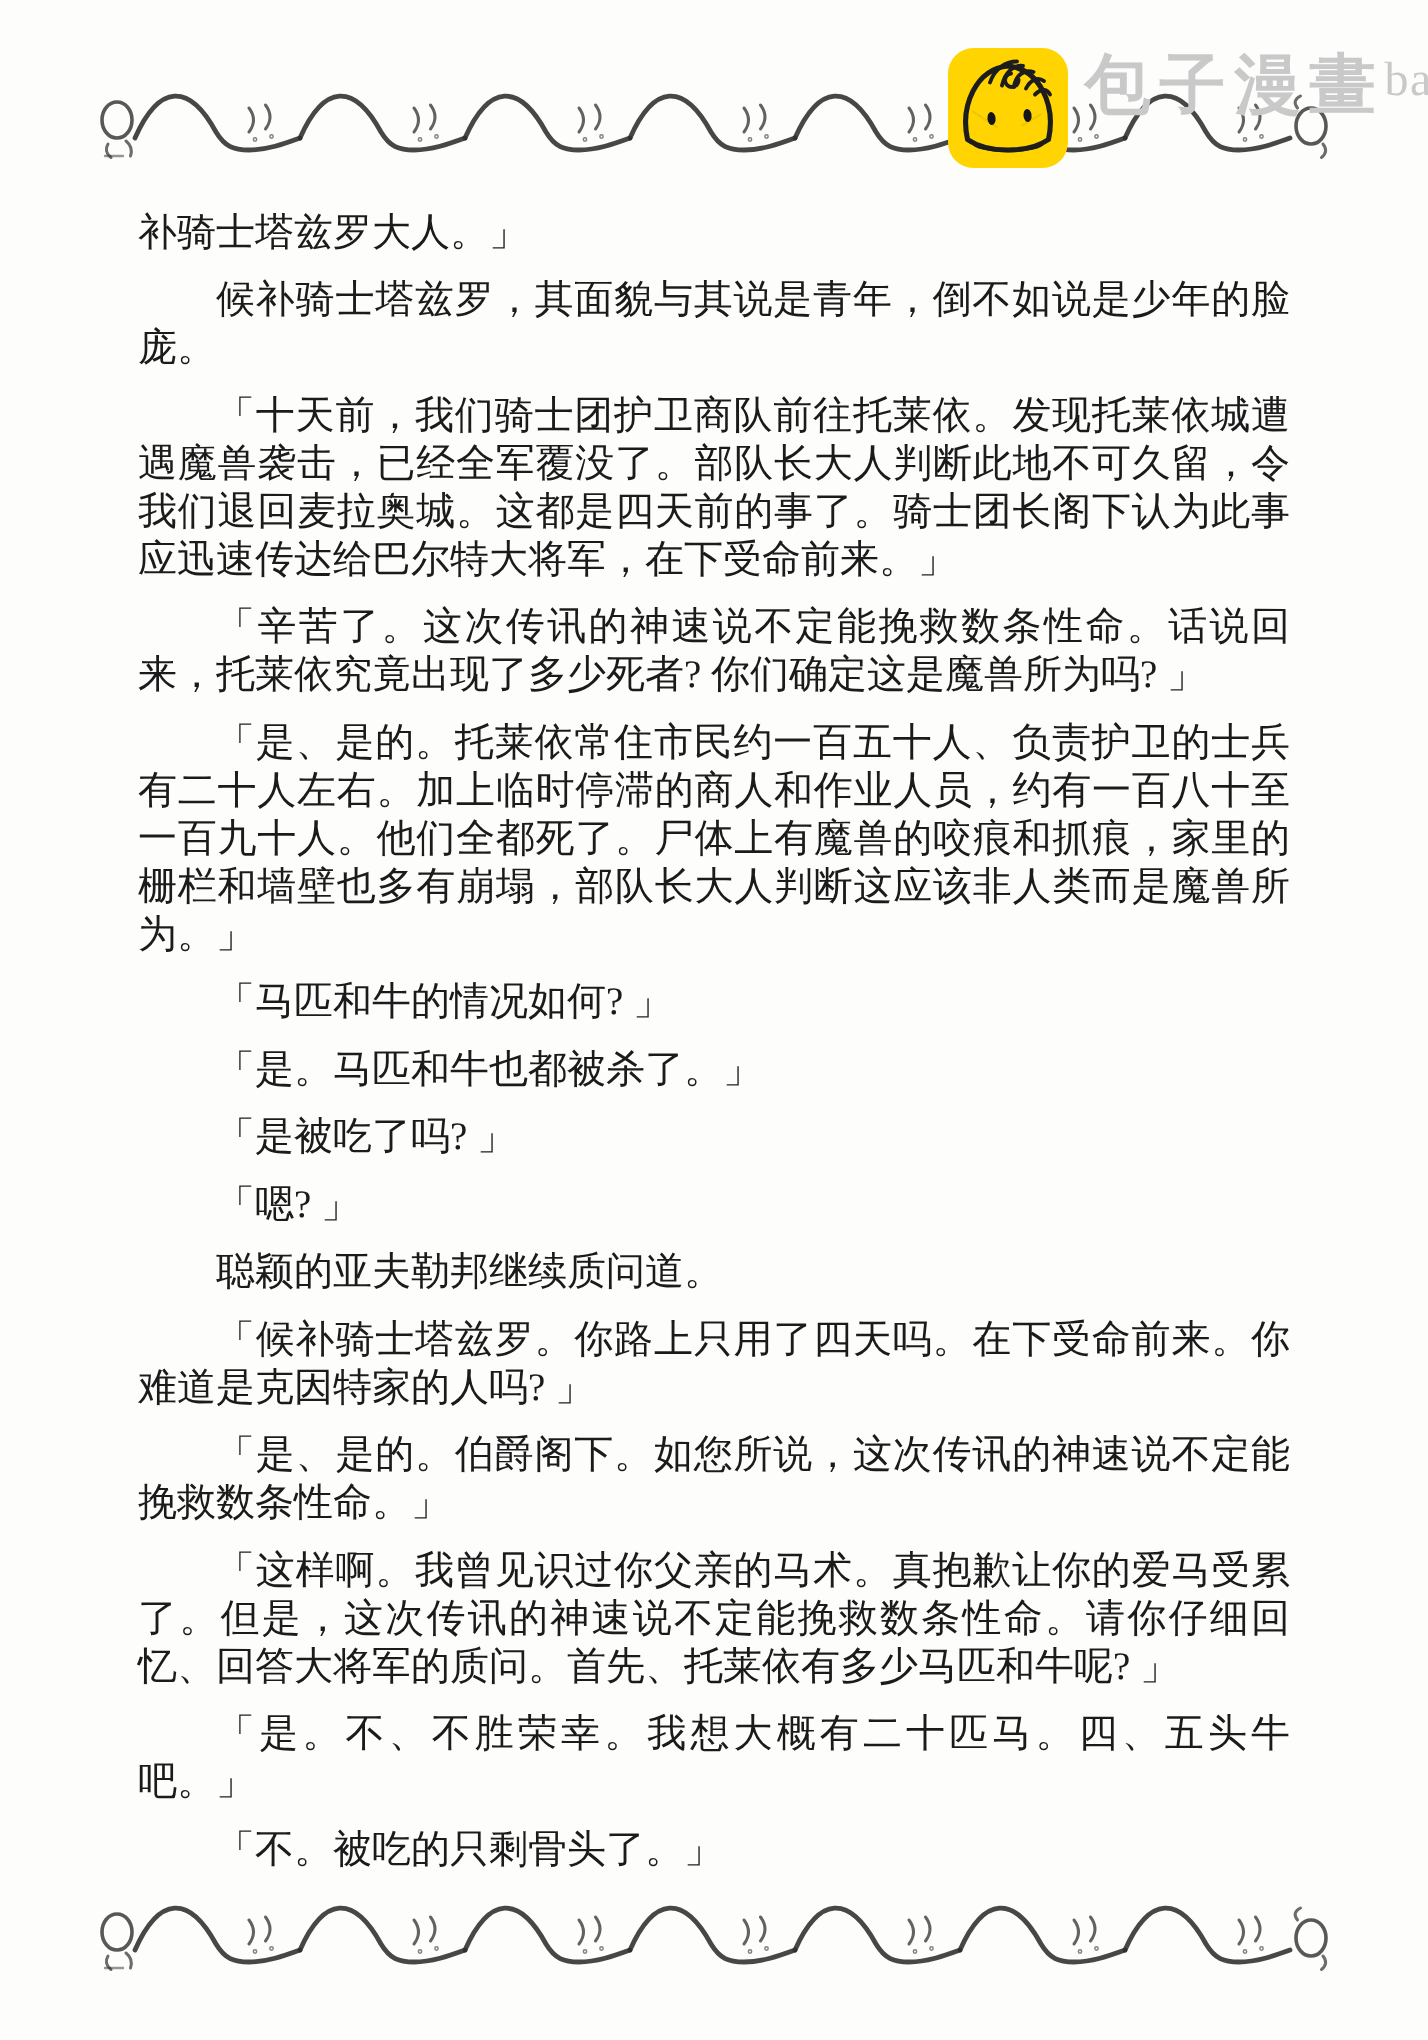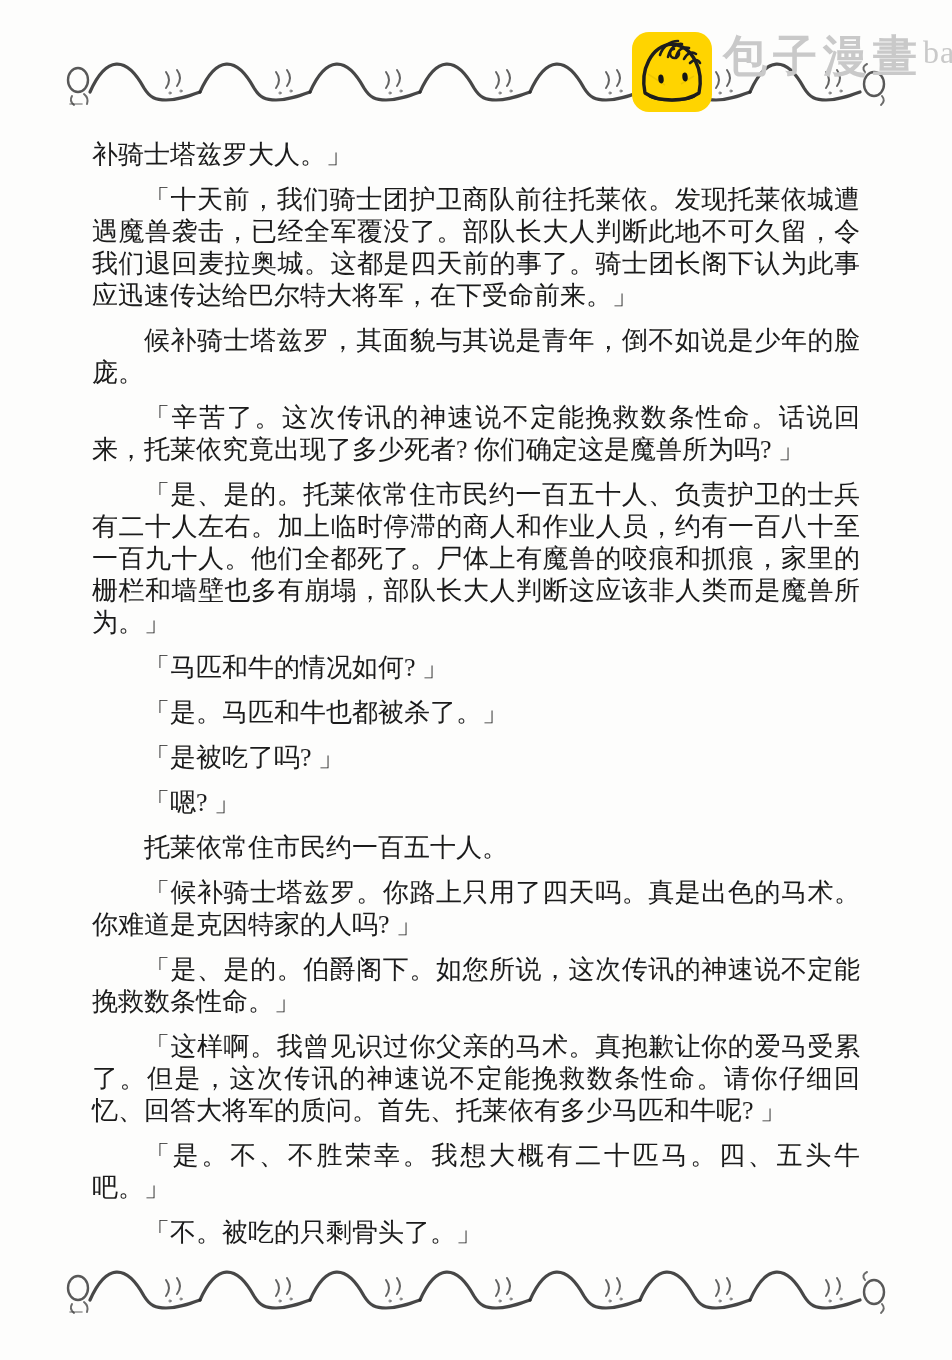--- a/index.html
+++ b/index.html
@@ -130,30 +130,30 @@
     <ellipse cx="53" cy="45" rx="2.7" ry="4.4" fill="#151515" transform="rotate(-6 53 45)"></ellipse>
   </svg>
   <div class="brand-text">
     <div class="brand-cn">包子漫畫</div>
     <div class="brand-domain">baozimh.com</div>
   </div>
 </div>
 
 <main class="text" id="paragraphs">
     <p class="no-indent">补骑士塔兹罗大人。」</p>
+    <p>候补骑士塔兹罗，其面貌与其说是青年，倒不如说是少年的脸庞。</p>
     <p>「十天前，我们骑士团护卫商队前往托莱依。发现托莱依城遭遇魔兽袭击，已经全军覆没了。部队长大人判断此地不可久留，令我们退回麦拉奥城。这都是四天前的事了。骑士团长阁下认为此事应迅速传达给巴尔特大将军，在下受命前来。」</p>
-    <p>候补骑士塔兹罗，其面貌与其说是青年，倒不如说是少年的脸庞。</p>
     <p>「辛苦了。这次传讯的神速说不定能挽救数条性命。话说回来，托莱依究竟出现了多少死者? 你们确定这是魔兽所为吗? 」</p>
     <p>「是、是的。托莱依常住市民约一百五十人、负责护卫的士兵有二十人左右。加上临时停滞的商人和作业人员，约有一百八十至一百九十人。他们全都死了。尸体上有魔兽的咬痕和抓痕，家里的栅栏和墙壁也多有崩塌，部队长大人判断这应该非人类而是魔兽所为。」</p>
     <p>「马匹和牛的情况如何? 」</p>
     <p>「是。马匹和牛也都被杀了。」</p>
     <p>「是被吃了吗? 」</p>
     <p>「嗯? 」</p>
-    <p>托莱依常住市民约一百五十人。</p>
-    <p>「候补骑士塔兹罗。你路上只用了四天吗。真是出色的马术。你难道是克因特家的人吗? 」</p>
+    <p>聪颖的亚夫勒邦继续质问道。</p>
+    <p>「候补骑士塔兹罗。你路上只用了四天吗。在下受命前来。你难道是克因特家的人吗? 」</p>
     <p>「是、是的。伯爵阁下。如您所说，这次传讯的神速说不定能挽救数条性命。」</p>
     <p>「这样啊。我曾见识过你父亲的马术。真抱歉让你的爱马受累了。但是，这次传讯的神速说不定能挽救数条性命。请你仔细回忆、回答大将军的质问。首先、托莱依有多少马匹和牛呢? 」</p>
     <p>「是。不、不胜荣幸。我想大概有二十匹马。四、五头牛吧。」</p>
     <p>「不。被吃的只剩骨头了。」</p>
   </main>
 
 <svg class="ornament bottom" viewBox="0 0 828 58">
   <use href="#flourish"></use>
 </svg>
 

